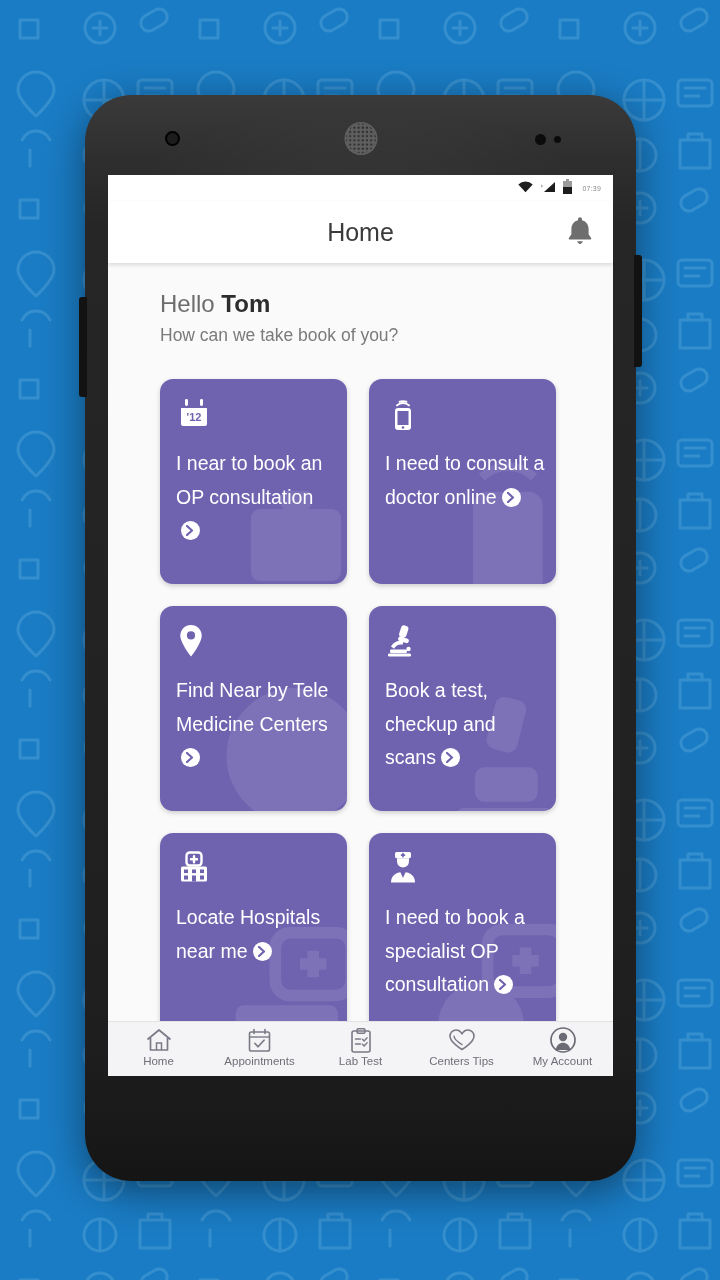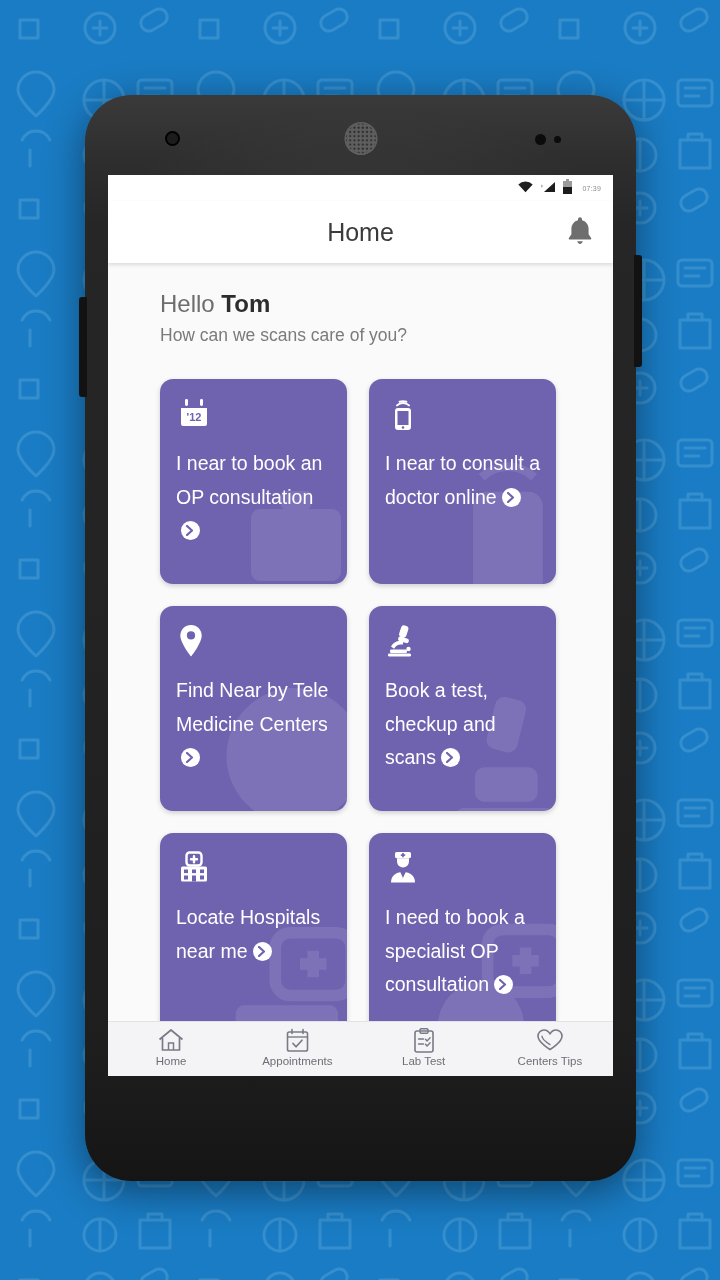--- a/index.html
+++ b/index.html
@@ -238,21 +238,21 @@
           </span>
         </div>
       </div>
 
       <div class="content">
 
         <div class="greet">
           <div class="greet-hello">
             <span>Hello </span><b>Tom</b>
           </div>
-          <div class="greet-sub">How can we scans care of you?</div>
+          <div class="greet-sub">How can we take book of you?</div>
         </div>
 
         <div class="grid">
 
           <div class="card">
             <svg class="ghost" width="150" height="150" viewBox="0 0 100 100" aria-hidden="true">
               <g fill="#ffffff">
                   <rect x="20" y="30" width="60" height="48" rx="6"></rect>
                   <rect x="40" y="18" width="20" height="12" rx="3"></rect>
                 </g>
@@ -280,21 +280,21 @@
             </svg>
             <span class="c-icon">
               <svg width="32" height="34" viewBox="0 0 32 34" aria-hidden="true">
                 <rect x="8" y="11" width="16" height="22" rx="3" fill="#fff"></rect>
                 <rect x="10.5" y="14" width="11" height="14" fill="#6f63b0"></rect>
                 <circle cx="16" cy="30.5" r="1.3" fill="#6f63b0"></circle>
                 <path d="M10 8.4a8.5 8.5 0 0 1 12 0" stroke="#fff" stroke-width="2" fill="none" stroke-linecap="round"></path>
                 <path d="M12.6 4.8a12.6 12.6 0 0 1 6.8 0" stroke="#fff" stroke-width="2" fill="none" stroke-linecap="round"></path>
               </svg>
             </span>
-            <div class="c-text"><span>I near to consult a doctor online</span><span class="arrow-circ"><svg width="9" height="11" viewBox="0 0 9 11" aria-hidden="true">
+            <div class="c-text"><span>I need to consult a doctor online</span><span class="arrow-circ"><svg width="9" height="11" viewBox="0 0 9 11" aria-hidden="true">
                     <path d="M1 1l5 4.5L1 10" stroke="#6f63b0" stroke-width="2.2" fill="none" stroke-linecap="round" stroke-linejoin="round"></path>
                   </svg></span></div>
           </div>
 
           <div class="card">
             <svg class="ghost" width="170" height="170" viewBox="0 0 100 100" aria-hidden="true">
               <circle cx="55" cy="50" r="40" fill="#ffffff"></circle>
             </svg>
             <span class="c-icon">
               <svg width="26" height="34" viewBox="0 0 26 34" aria-hidden="true">
@@ -426,18 +426,28 @@
         <div class="nav-item">
           <span class="nav-ico">
             <svg width="28" height="24" viewBox="0 0 28 24" aria-hidden="true">
               <path d="M14 21.5S2 14.2 2 8.2C2 4.6 4.8 2 8 2c2.6 0 4.8 1.7 6 4 1.2-2.3 3.4-4 6-4 3.2 0 6 2.6 6 6.2 0 6-12 13.3-12 13.3z" fill="none" stroke="#7a7a86" stroke-width="1.6" stroke-linejoin="round"></path>
               <path d="M14 16.6S6 11.8 6 8.1" fill="none" stroke="#7a7a86" stroke-width="1.4" stroke-linecap="round"></path>
             </svg>
           </span>
           <span class="nav-label">Centers Tips</span>
         </div>
 
+        <div class="nav-item">
+          <span class="nav-ico">
+            <svg width="26" height="26" viewBox="0 0 26 26" aria-hidden="true">
+              <circle cx="13" cy="13" r="12" fill="none" stroke="#6b6b75" stroke-width="1.7"></circle>
+              <circle cx="13" cy="10" r="4.2" fill="#6b6b75"></circle>
+              <path d="M5.5 23c1-5 4.2-7.3 7.5-7.3S19.5 18 20.5 23z" fill="#6b6b75"></path>
+            </svg>
+          </span>
+          <span class="nav-label">My Account</span>
+        </div>
 
       </div>
 
     </div>
   </div>
 </div>
 
 </body></html>

